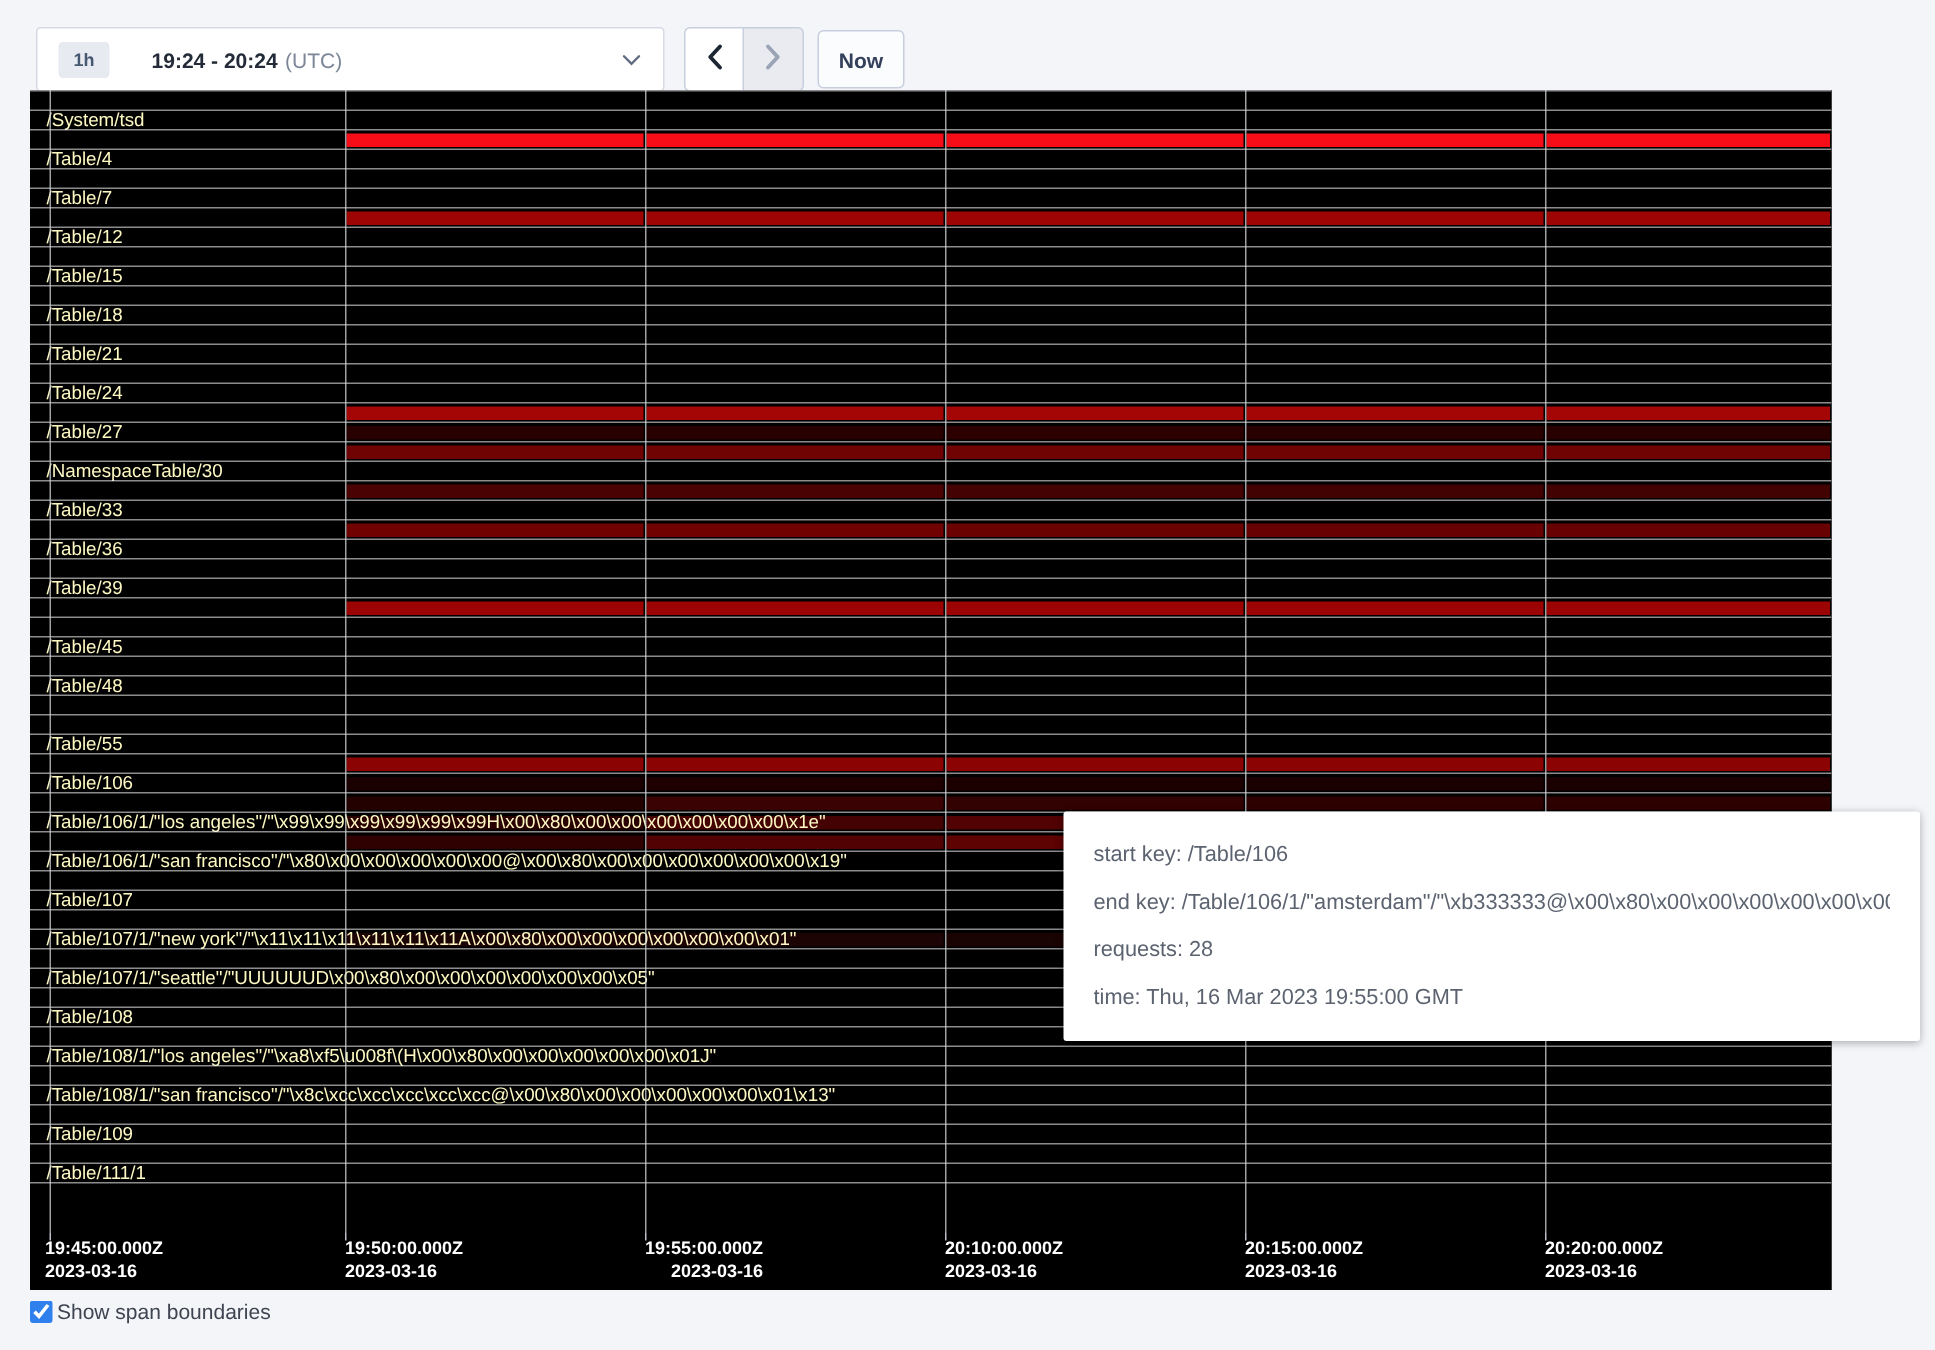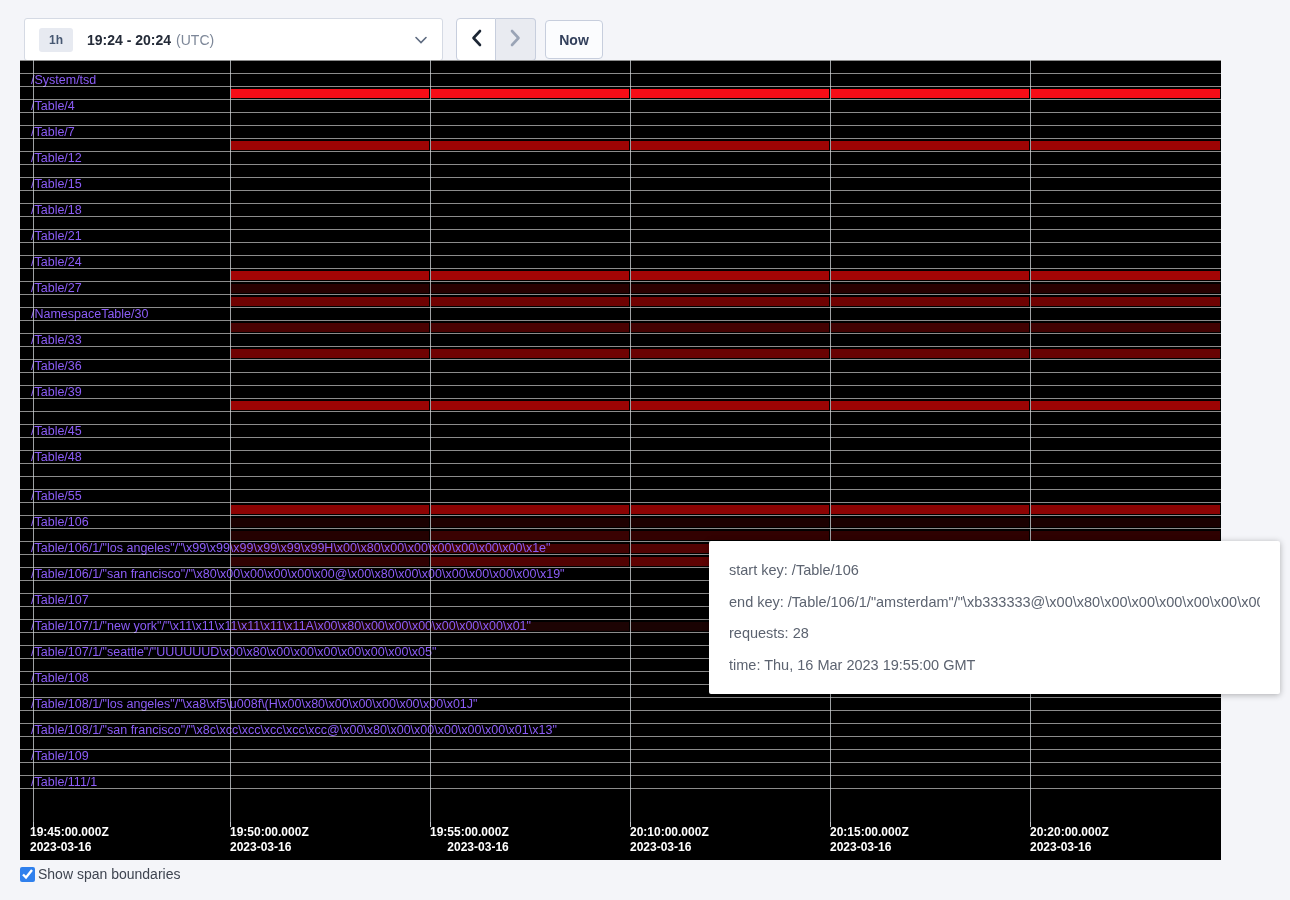--- a/index.html
+++ b/index.html
@@ -9,21 +9,21 @@
     font-family:"Liberation Sans", sans-serif;
   }
   
   .range-select{
     position:absolute;left:24px;top:18px;width:419px;height:43px;
     background:#ffffff;border:1px solid #d5dae4;border-radius:3px;
     display:flex;align-items:center;padding:0 14px;box-sizing:border-box;cursor:pointer;
   }
   .range-badge{
     background:#e7eaf1;color:#475872;font-weight:bold;font-size:12px;
-    padding:5px 10px;border-radius:3px;margin-right:14px;text-align:center;
+    padding:5px 10px;border-radius:3px;margin-right:28px;text-align:center;
   }
   .range-text{font-size:14px;font-weight:bold;color:#242b38;}
   .range-zone{font-size:14px;color:#7d8798;margin-left:5px;}
   .range-caret{margin-left:auto;display:flex;align-items:center;}
   .nav-group{
     position:absolute;left:456px;top:18px;height:43px;display:flex;
   }
   .nav-btn{
     width:40px;height:43px;box-sizing:border-box;border:1px solid #c7cedd;
     display:flex;align-items:center;justify-content:center;background:#fff;cursor:pointer;padding:0;
@@ -38,21 +38,21 @@
   
   .heatmap{
     position:absolute;left:20px;top:60px;width:1201px;height:800px;background:#000;
   }
   .plot{
     position:absolute;left:0;top:0;width:1201px;height:762px;overflow:hidden;background:#000;
   }
   .krow{position:relative;height:13px;box-sizing:border-box;border-top:1px solid rgba(255,255,255,0.55);}
   .band{position:absolute;top:2px;height:9px;}
   .klabel{
-    position:absolute;left:11px;top:0;line-height:13px;font-size:12.5px;color:#8b5cf6;
+    position:absolute;left:11px;top:0;line-height:13px;font-size:12.5px;color:#fef9c3;
     white-space:nowrap;letter-spacing:0;
   }
   .vline{position:absolute;top:0;width:1px;height:762px;background:rgba(210,213,218,0.75);}
   .axis{
     position:absolute;left:0;top:762px;width:1201px;height:38px;background:#000;overflow:hidden;
   }
   .tick{position:absolute;top:0;width:1px;height:5px;background:rgba(210,213,218,0.9);}
   .axis-label{position:absolute;top:3px;color:#fff;font-size:12px;font-weight:bold;line-height:15px;white-space:nowrap;}
   
   .tooltip{

